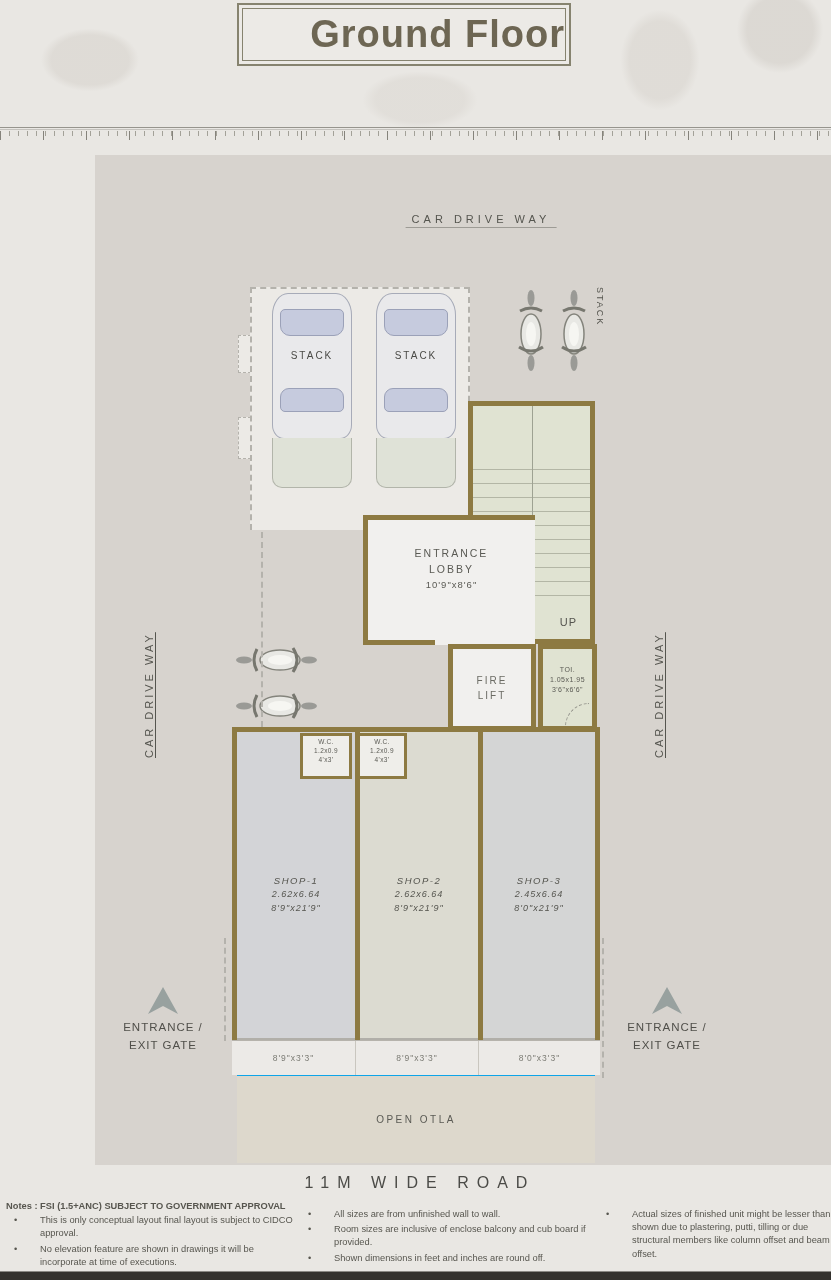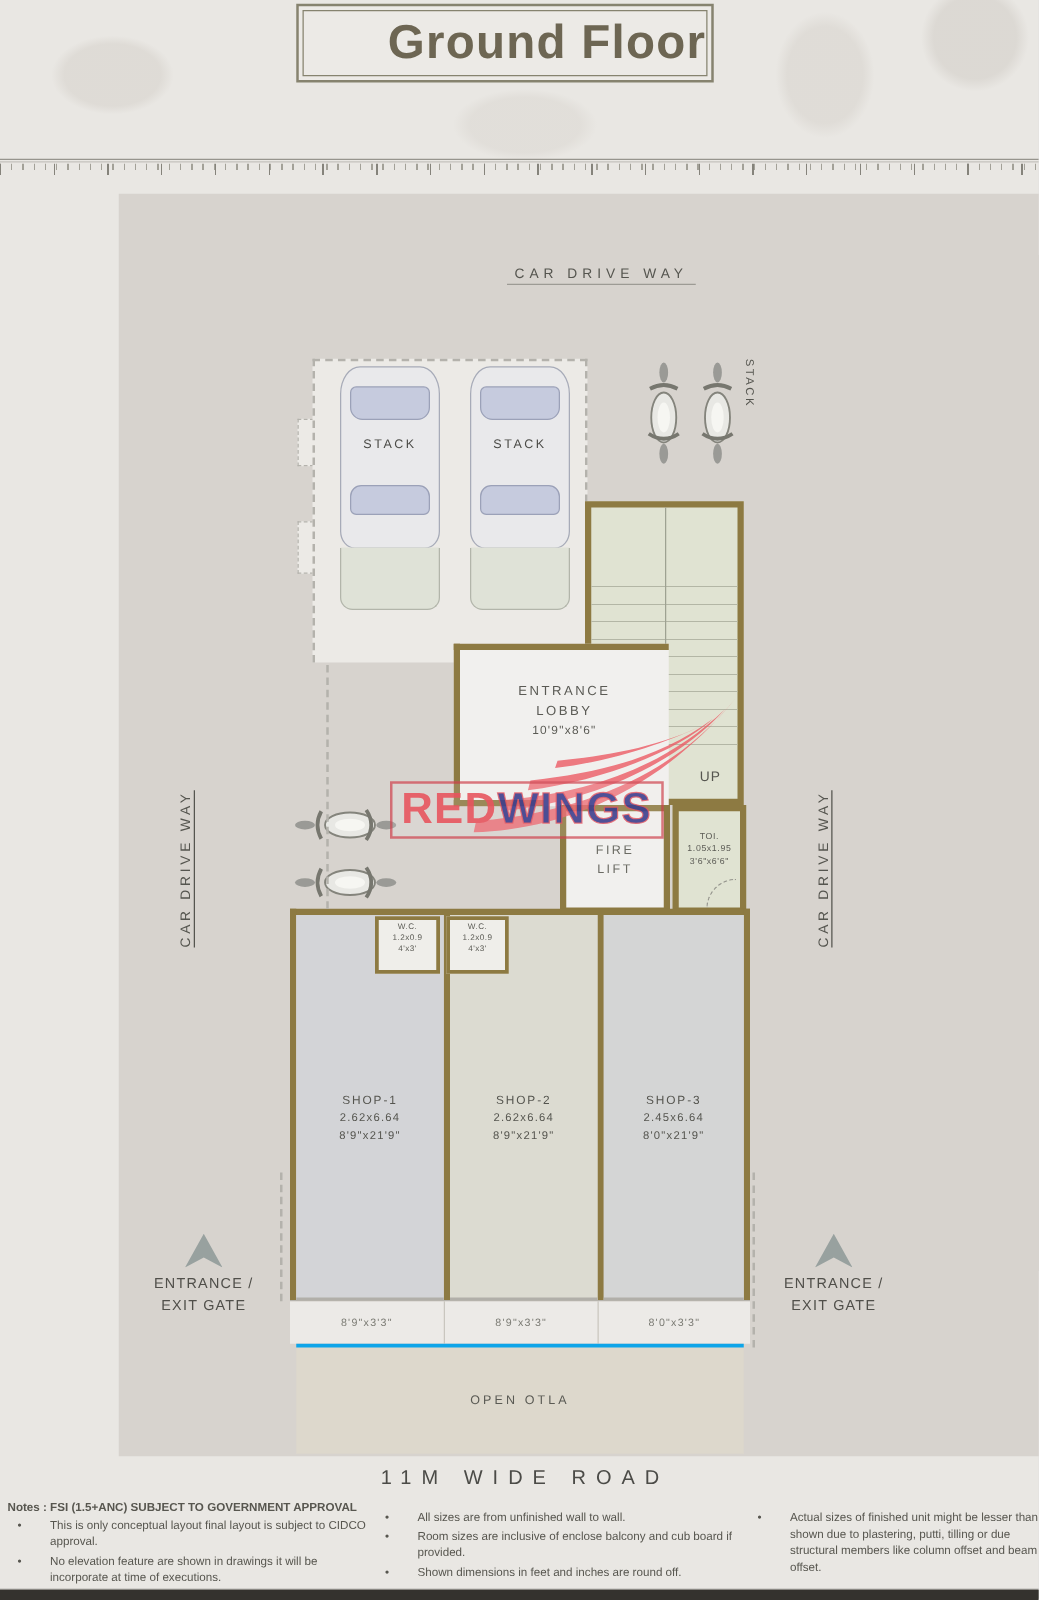--- a/index.html
+++ b/index.html
@@ -100,28 +100,28 @@
   .wc2{left:262px;top:578px;width:50px;height:46px;}
 
   
   .shops-block{position:absolute;left:137px;top:572px;width:368px;height:313px;border:5px solid var(--wall);border-bottom:none;}
   .shops-inner{position:absolute;left:0;top:0;width:358px;height:308px;display:flex;}
   .shop{position:relative;height:100%;border-bottom:2px solid #b1afa9;}
   .shop-1{width:118px;background:#d3d4d7;}
   .shop-2{width:118px;background:#dcdbd1;}
   .shop-3{width:112px;background:#d4d5d5;}
   .shop-divider{width:5px;height:calc(100% + 5px);background:var(--wall);}
-  .shop .room-label{position:absolute;left:0;right:0;top:142px;font-size:9.5px;letter-spacing:1.5px;color:#55554f;}
+  .shop .room-label{position:absolute;left:0;right:0;top:142px;font-size:9.5px;letter-spacing:1.5px;color:#55554f;font-style:italic;}
   .shop .room-dim{font-size:9px;}
 
   
   .otla-strip{position:absolute;left:137px;top:885px;width:368px;height:35px;background:#eceae7;display:flex;border-top:1px solid #b6b3ac;}
   .otla-cell{display:flex;align-items:center;justify-content:center;font-size:8.5px;letter-spacing:1px;color:#7c7c75;}
   .otla-cell:nth-child(1){width:123px;} .otla-cell:nth-child(2){width:123px;border-left:1px solid #c9c6bf;} .otla-cell:nth-child(3){width:122px;border-left:1px solid #c9c6bf;}
-  .open-otla{position:absolute;left:142px;top:920px;width:358px;height:88px;background:#ddd8cc;border-top:3px solid #0ea5e9;display:flex;align-items:center;justify-content:center;}
+  .open-otla{position:absolute;left:142px;top:920px;width:358px;height:88px;background:#ddd8cc;border-top:1px solid #0ea5e9;display:flex;align-items:center;justify-content:center;}
   .open-otla .room-label{font-size:10px;letter-spacing:2.5px;color:#5a5a54;}
 
   
   .gate{position:absolute;width:124px;display:flex;flex-direction:column;align-items:center;}
   .gate-left{left:6px;top:832px;}
   .gate-right{left:510px;top:832px;}
   .gate-arrow{width:30px;height:27px;background:#98a19f;clip-path:polygon(50% 0,100% 100%,50% 70%,0 100%);margin-bottom:5px;}
   .gate-text{font-size:11.5px;letter-spacing:1px;color:#504f4a;text-align:center;line-height:1.55;}
 
   
@@ -332,33 +332,20 @@
       <div class="gate-text">
         <span>ENTRANCE /</span><br>
         <span>EXIT GATE</span>
       </div>
     </div>
 
     <div class="dash-v dash-a"></div>
     <div class="dash-v dash-b"></div>
     <div class="dash-v dash-c"></div>
 
-    <div class="watermark">
-      <svg class="wm-wing" viewBox="0 0 220 115">
-        <g fill="#ec5964" opacity="0.88">
-          <path d="M4 112 C70 110 150 84 216 4 C170 62 96 96 6 103 Z"></path>
-          <path d="M26 95 C95 88 165 60 208 12 C160 58 100 80 28 86 Z"></path>
-          <path d="M48 78 C110 70 170 46 198 20 C155 52 105 64 50 70 Z"></path>
-          <path d="M70 60 C120 54 168 36 188 26 C150 44 110 50 72 54 Z"></path>
-        </g>
-      </svg>
-      <div class="wm-text">
-        <span class="wm-red">RED</span><span class="wm-wings">WINGS</span>
-      </div>
-    </div>
 
   </div>
 
   <div class="road-label">11M WIDE ROAD</div>
 
   <div class="notes">
     <div class="notes-col notes-col1">
       <div class="notes-header">Notes : FSI (1.5+ANC) SUBJECT TO GOVERNMENT APPROVAL</div>
       <ul>
         <li>This is only conceptual layout final layout is subject to CIDCO approval.</li>

